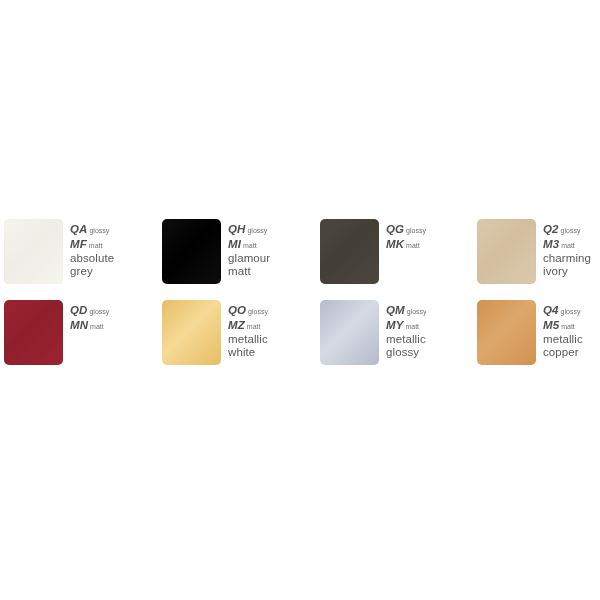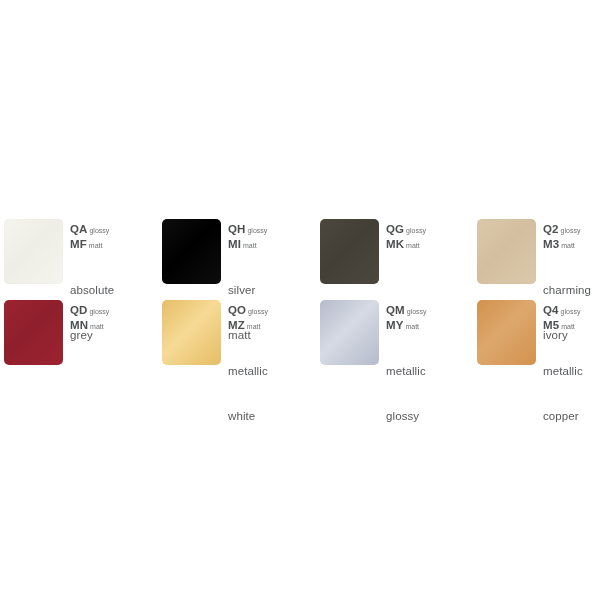--- a/index.html
+++ b/index.html
@@ -65,41 +65,41 @@
     line-height: 12.5px;
     color: #58595b;
     white-space: nowrap;
     letter-spacing: 0.1px;
   }
 
   .code-line .code {
     font-size: 11.5px;
     font-weight: bold;
     color: #4d4e50;
+    font-style: italic;
   }
 
   .code-line .finish {
     font-size: 7px;
     color: #6f7072;
     font-weight: normal;
     margin-left: 2px;
     letter-spacing: 0;
   }
 
   .name-line {
     font-size: 11.5px;
     line-height: 12.6px;
     color: #58595b;
     letter-spacing: 0.1px;
   }
 
   .name-line span {
     display: block;
     white-space: nowrap;
-    margin-top: 32px;
   }
 </style>
 </head>
 <body>
 
 <div id="swatch-board">
     <div class="swatch-cell" style="left: 4px; top: 219px;">
       <div class="swatch-chip chip-light-edge" title="absolute" style="background: linear-gradient(135deg, rgb(245, 245, 239) 0%, rgb(238, 238, 230) 45%, rgb(245, 245, 239) 100%);"></div>
       <div class="swatch-text">
         <div class="code-line"><span class="code">QA</span><span class="finish">glossy</span></div>
@@ -109,21 +109,21 @@
           <span>grey</span>
         </div>
       </div>
     </div>
     <div class="swatch-cell" style="left: 162px; top: 219px;">
       <div class="swatch-chip" title="glamour" style="background: linear-gradient(135deg, rgb(13, 13, 13) 0%, rgb(0, 0, 0) 45%, rgb(13, 13, 13) 100%);"></div>
       <div class="swatch-text">
         <div class="code-line"><span class="code">QH</span><span class="finish">glossy</span></div>
         <div class="code-line"><span class="code">MI</span><span class="finish">matt</span></div>
         <div class="name-line">
-          <span>silver</span>
+          <span>glamour</span>
           <span>matt</span>
         </div>
       </div>
     </div>
     <div class="swatch-cell" style="left: 320px; top: 219px;">
       <div class="swatch-chip" title="vanity" style="background: linear-gradient(135deg, rgb(76, 71, 62) 0%, rgb(67, 63, 55) 45%, rgb(76, 71, 62) 100%);"></div>
       <div class="swatch-text">
         <div class="code-line"><span class="code">QG</span><span class="finish">glossy</span></div>
         <div class="code-line"><span class="code">MK</span><span class="finish">matt</span></div>
       </div>

